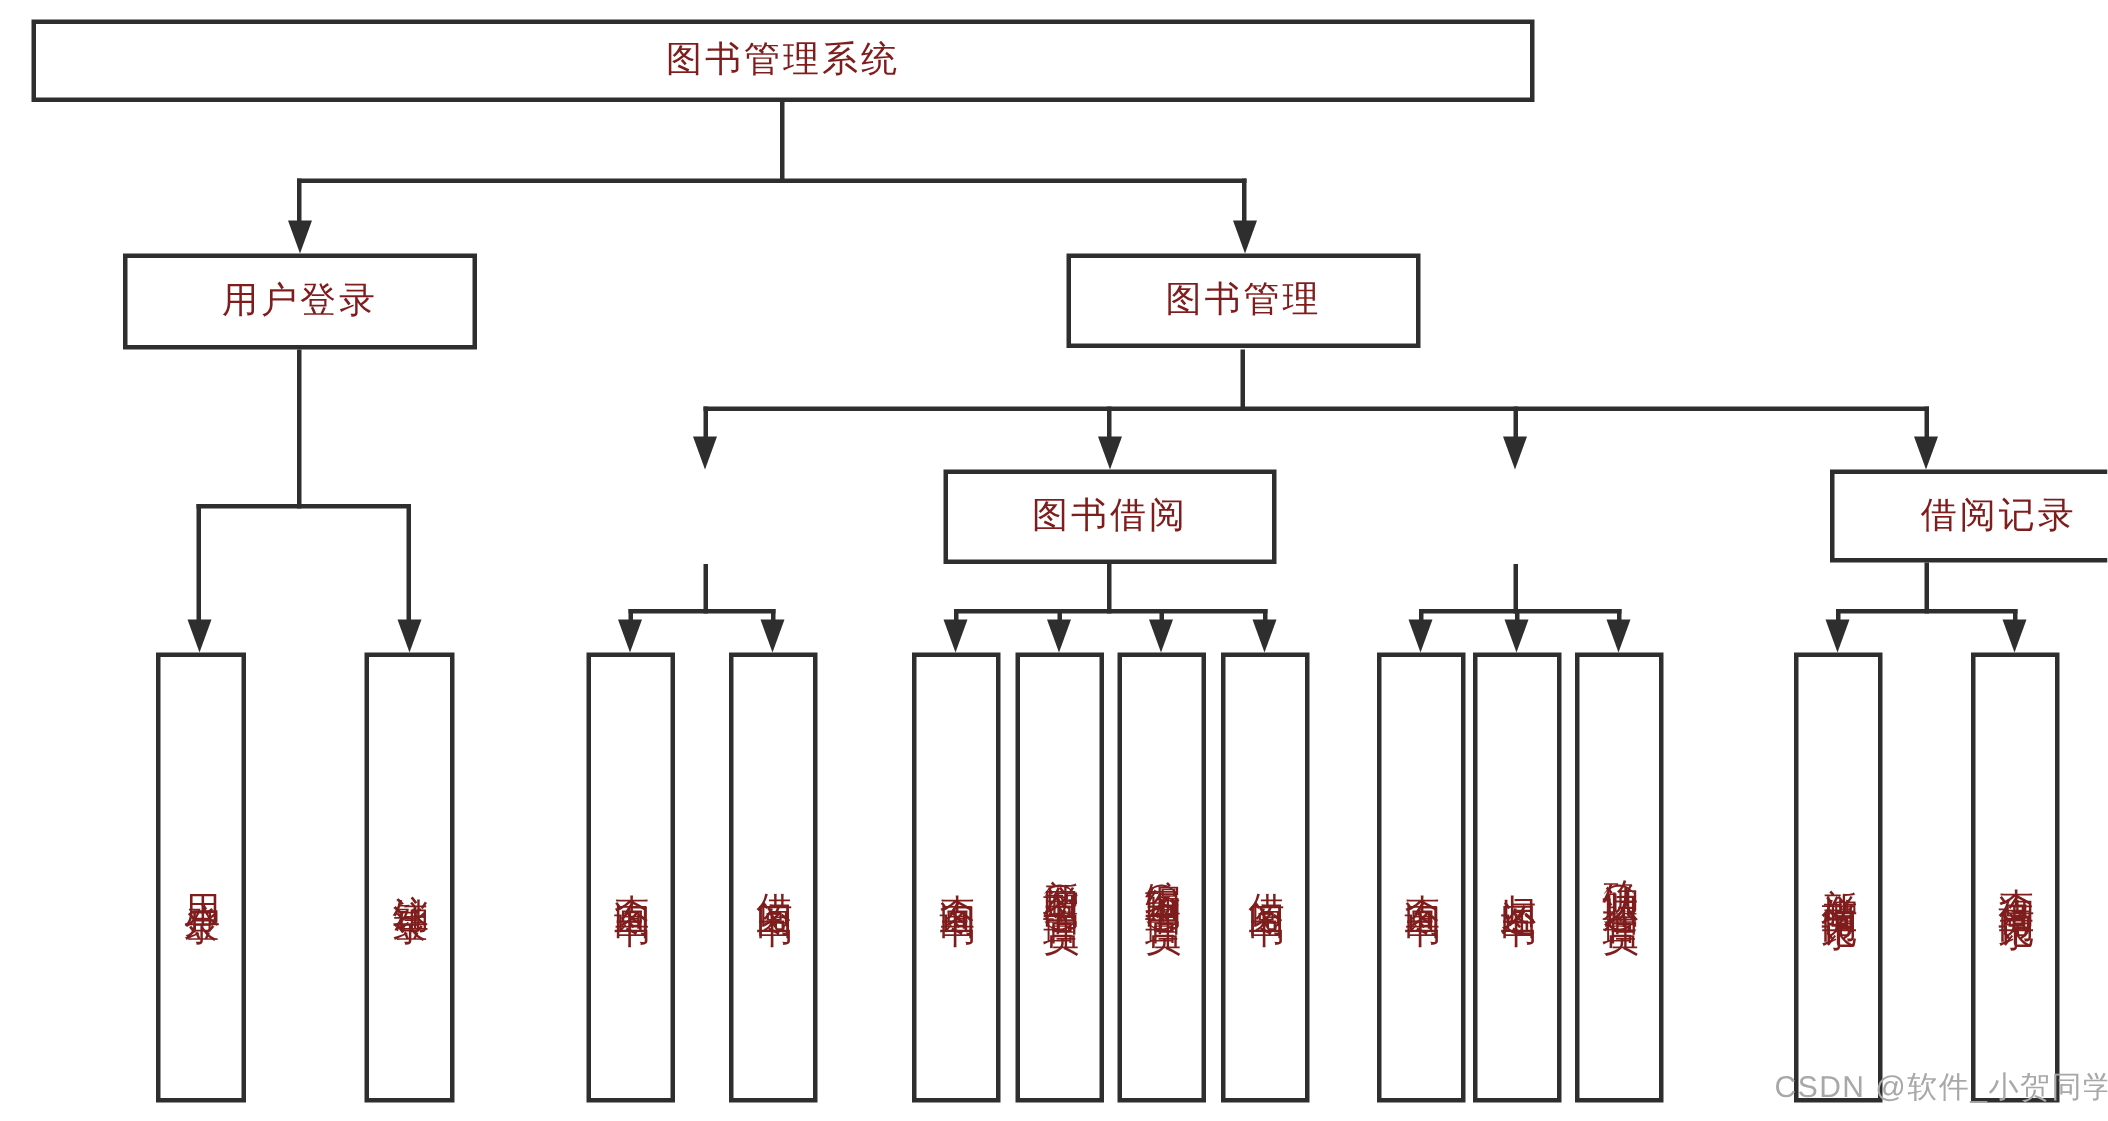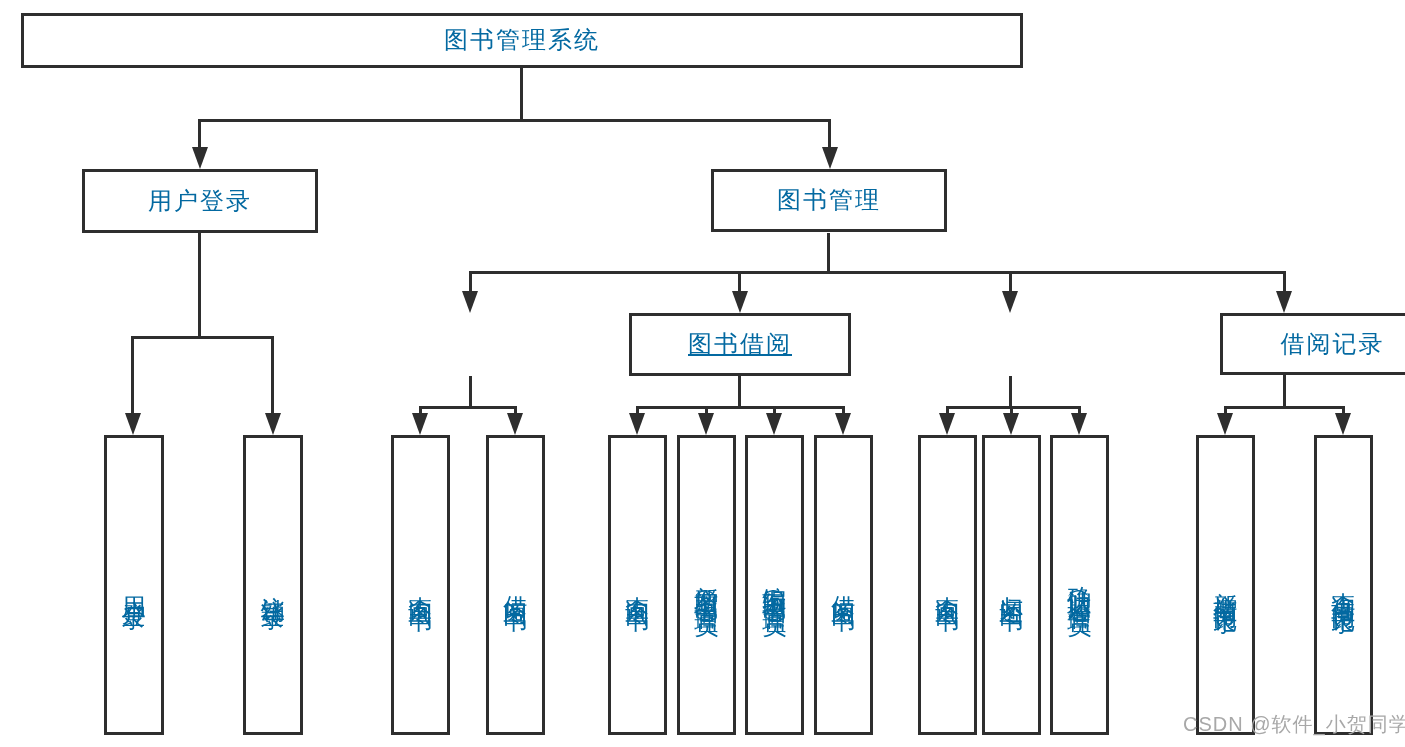--- a/index.html
+++ b/index.html
@@ -4,21 +4,21 @@
 <style>
   html,body{margin:0;padding:0;background:#ffffff;}
   #canvas{
     position:relative;width:1405px;height:747px;background:#ffffff;overflow:hidden;
     font-family:"Liberation Sans",sans-serif;
   }
   .node{
     position:absolute;box-sizing:border-box;
     border:3px solid #2e2e2e;background:#ffffff;
     display:flex;align-items:center;justify-content:center;
-    color:#0369a1;font-size:24px;letter-spacing:2px;line-height:1.1;
+    color:#7f1d1d;font-size:24px;letter-spacing:2px;line-height:1.1;
     white-space:nowrap;
   }
   .leaf{
     writing-mode:vertical-rl;text-orientation:mixed;
     letter-spacing:4px;font-size:24px;line-height:1.15;white-space:normal;
   }
   .hline,.vline{position:absolute;background:#2e2e2e;}
   .hline{height:3px;}
   .vline{width:3px;}
   .arrow{
@@ -36,21 +36,21 @@
 
 <div id="canvas">
 
   <div class="node" style="left:21px;top:13px;width:1002px;height:55px;">图书管理系统</div>
 
   <div class="node" style="left:82px;top:169px;width:236px;height:64px;">用户登录</div>
 
   <div class="node" style="left:711px;top:169px;width:236px;height:63px;">图书管理</div>
 
 
-  <div class="node" style="left:629px;top:313px;width:222px;height:63px;text-decoration:underline;">图书借阅</div>
+  <div class="node" style="left:629px;top:313px;width:222px;height:63px;">图书借阅</div>
 
 
   <div class="node" style="left:1172px;top:313px;width:225px;height:62px;margin-left:48px;">借阅记录</div>
 
   <div class="node leaf" style="left:104px;top:435px;width:60px;height:300px;">用户登录</div>
 
   <div class="node leaf" style="left:243px;top:435px;width:60px;height:300px;">注销登录</div>
 
   <div class="node leaf" style="left:391px;top:435px;width:59px;height:300px;">查询图书</div>
 

